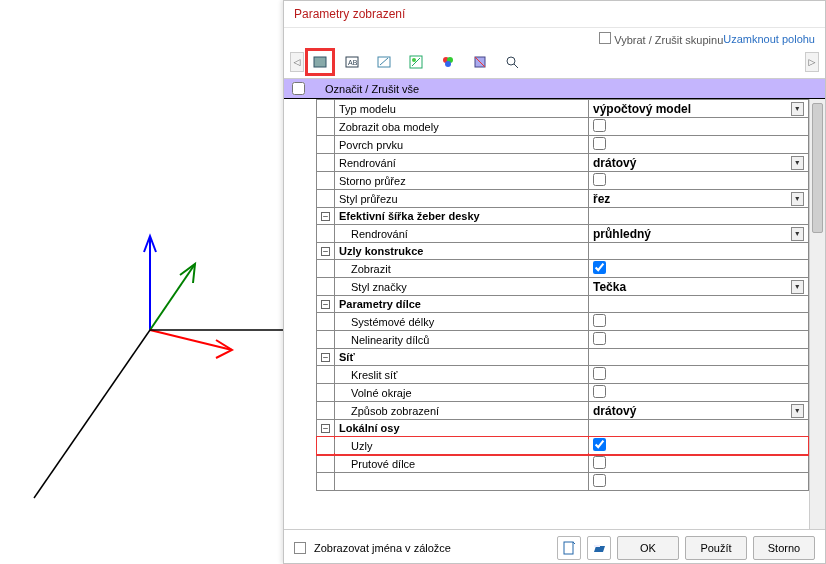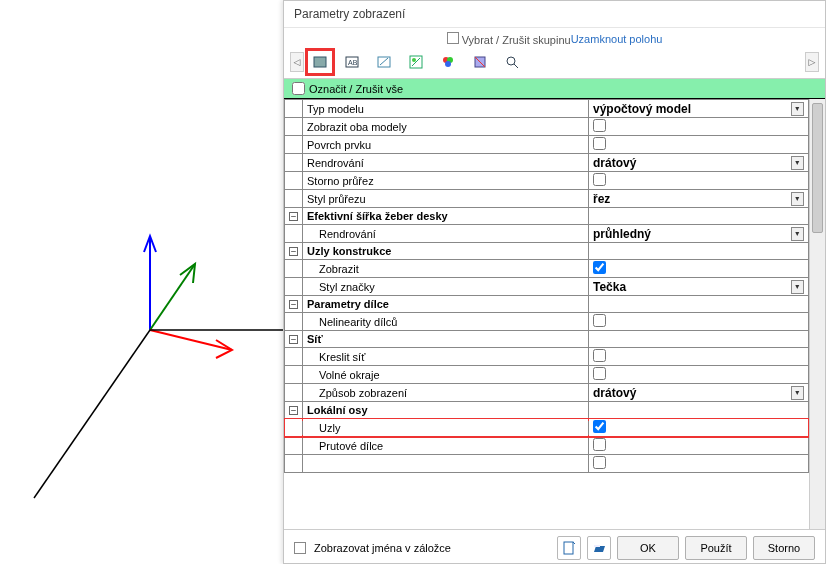--- a/index.html
+++ b/index.html
@@ -22,28 +22,28 @@
   .dialog {
     position: absolute;
     left: 283px; top: 0;
     width: 543px; height: 564px;
     background: #fff;
     border: 1px solid #c4c4c4;
     box-shadow: -2px 0 4px rgba(0,0,0,0.1);
   }
   .dialog-title {
     padding: 6px 10px;
-    color: #404040;
+    color: #b91c1c;
     font-size: 12px;
     background: #fff;
     border-bottom: 1px solid #e6e6e6;
   }
   .topbar {
     display: flex;
-    justify-content: center;
+    justify-content: flex-end;
     align-items: center;
     padding: 4px 10px 0 10px;
   }
   .topbar .left-chk label { color: #555; }
   .topbar .right-link { color: #2a6fc3; cursor: pointer; }
   .toolbar {
     display: flex;
     align-items: center;
     padding: 4px 6px;
     gap: 0;
@@ -72,22 +72,22 @@
     background: #fff;
     border-bottom-color:#fff;
   }
   .tab-btn.highlighted {
     outline: 3px solid #e33;
     outline-offset: -1px;
   }
   .select-all {
     padding: 3px 8px;
     border-bottom: 1px solid #000;
-    display:flex; align-items:center; gap:4px;
-    background: #86efac;
+    display:flex; align-items:center; gap:20px;
+    background: #c4b5fd;
   }
   .select-all input { margin:0; }
   .params-area {
     position: relative;
     display:flex;
   }
   .params-scroll {
     flex:1;
     overflow-y: hidden;
   }
@@ -260,21 +260,21 @@
       </div>
     </div>
     <div class="scroll-btn">▷</div>
   </div>
 
   <div class="select-all">
     <input type="checkbox" style="">
     <span>Označit / Zrušit vše</span>
   </div>
 
-  <div class="params-area" style="height:430px;">
+  <div class="params-area" style="height:430px;margin-left:32px;">
     <div class="params-scroll">
       <table class="params">
         <tbody id="rows-body">
             <tr>
               <td class="expander"></td>
               <td class="label-cell"><span class="indent" style="padding-left: 0px;">Typ modelu</span></td>
               <td class="value-cell">
                 <div class="val-wrap">
                   <span class="pseudo-select">výpočtový model</span>
                   <span class="dd-arrow">▾</span>
@@ -348,20 +348,25 @@
                 <div class="val-wrap">
                   <span class="pseudo-select">Tečka</span>
                   <span class="dd-arrow">▾</span>
                 </div>
               </td>
             </tr>
             <tr>
               <td class="expander"><span style="display: inline-block; width: 9px; height: 9px; border: 1px solid rgb(102, 102, 102); line-height: 7px; font-size: 9px;">−</span></td>
               <td class="label-cell group"><span class="indent" style="padding-left: 0px;">Parametry dílce</span></td>
               <td class="value-cell"></td>
+            </tr>
+            <tr>
+              <td class="expander"></td>
+              <td class="label-cell"><span class="indent" style="padding-left: 12px;">Systémové délky</span></td>
+              <td class="value-cell"><input type="checkbox" style=""></td>
             </tr>
             <tr>
               <td class="expander"></td>
               <td class="label-cell"><span class="indent" style="padding-left: 12px;">Nelinearity dílců</span></td>
               <td class="value-cell"><input type="checkbox" style=""></td>
             </tr>
             <tr>
               <td class="expander"><span style="display: inline-block; width: 9px; height: 9px; border: 1px solid rgb(102, 102, 102); line-height: 7px; font-size: 9px;">−</span></td>
               <td class="label-cell group"><span class="indent" style="padding-left: 0px;">Síť</span></td>
               <td class="value-cell"></td>

